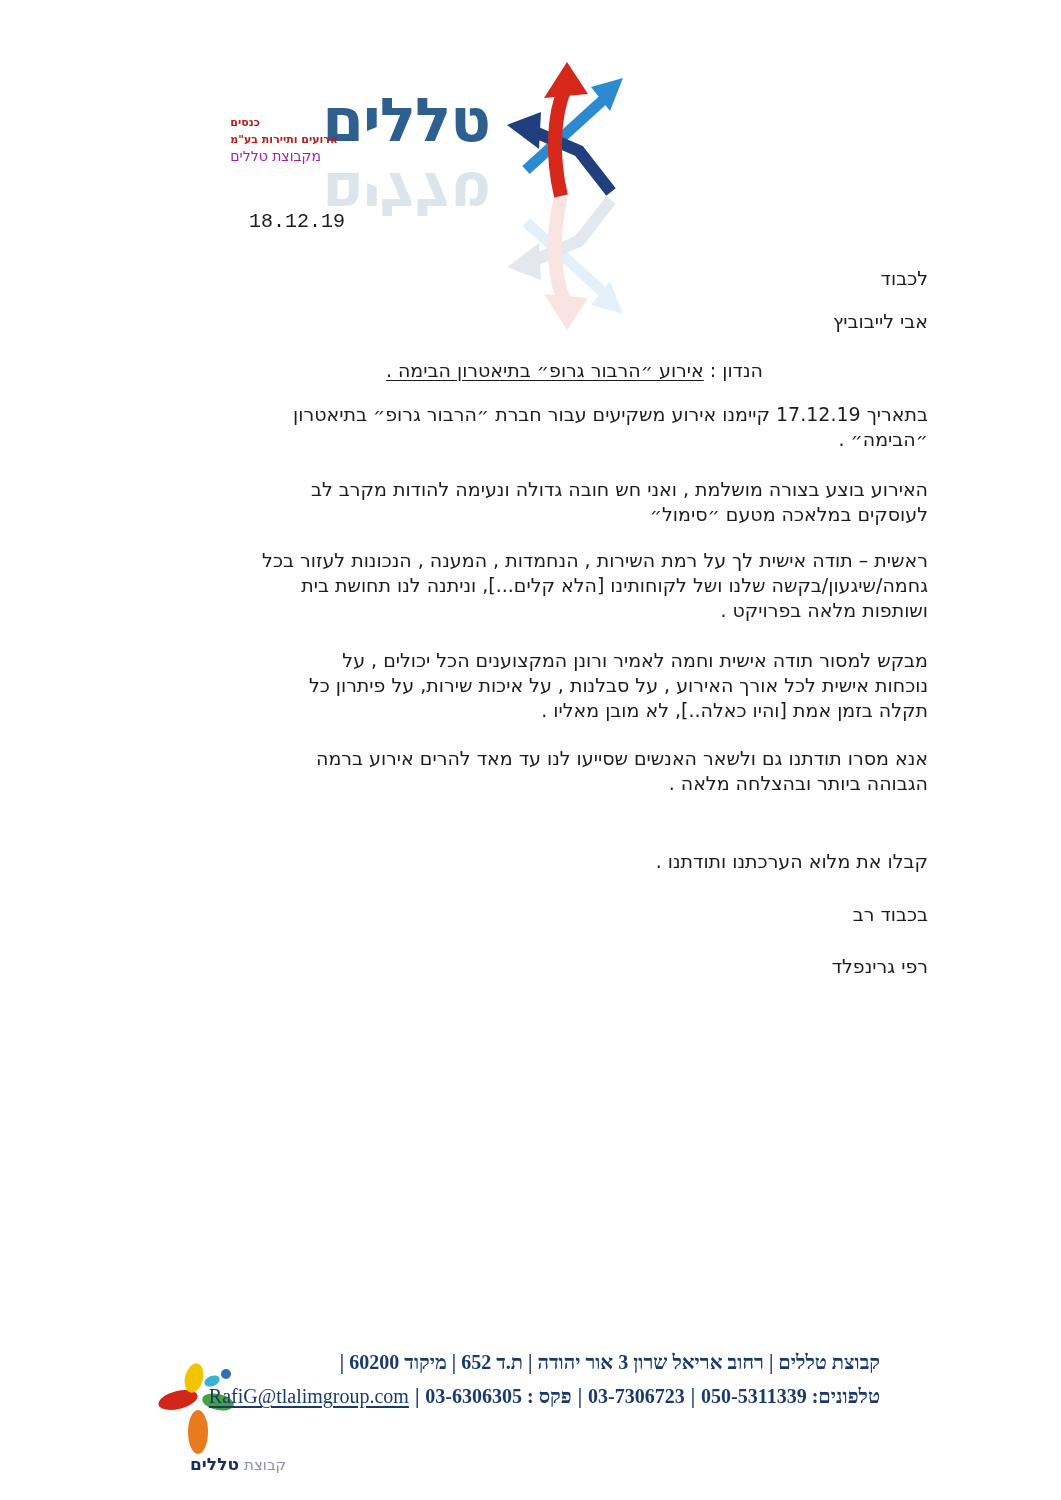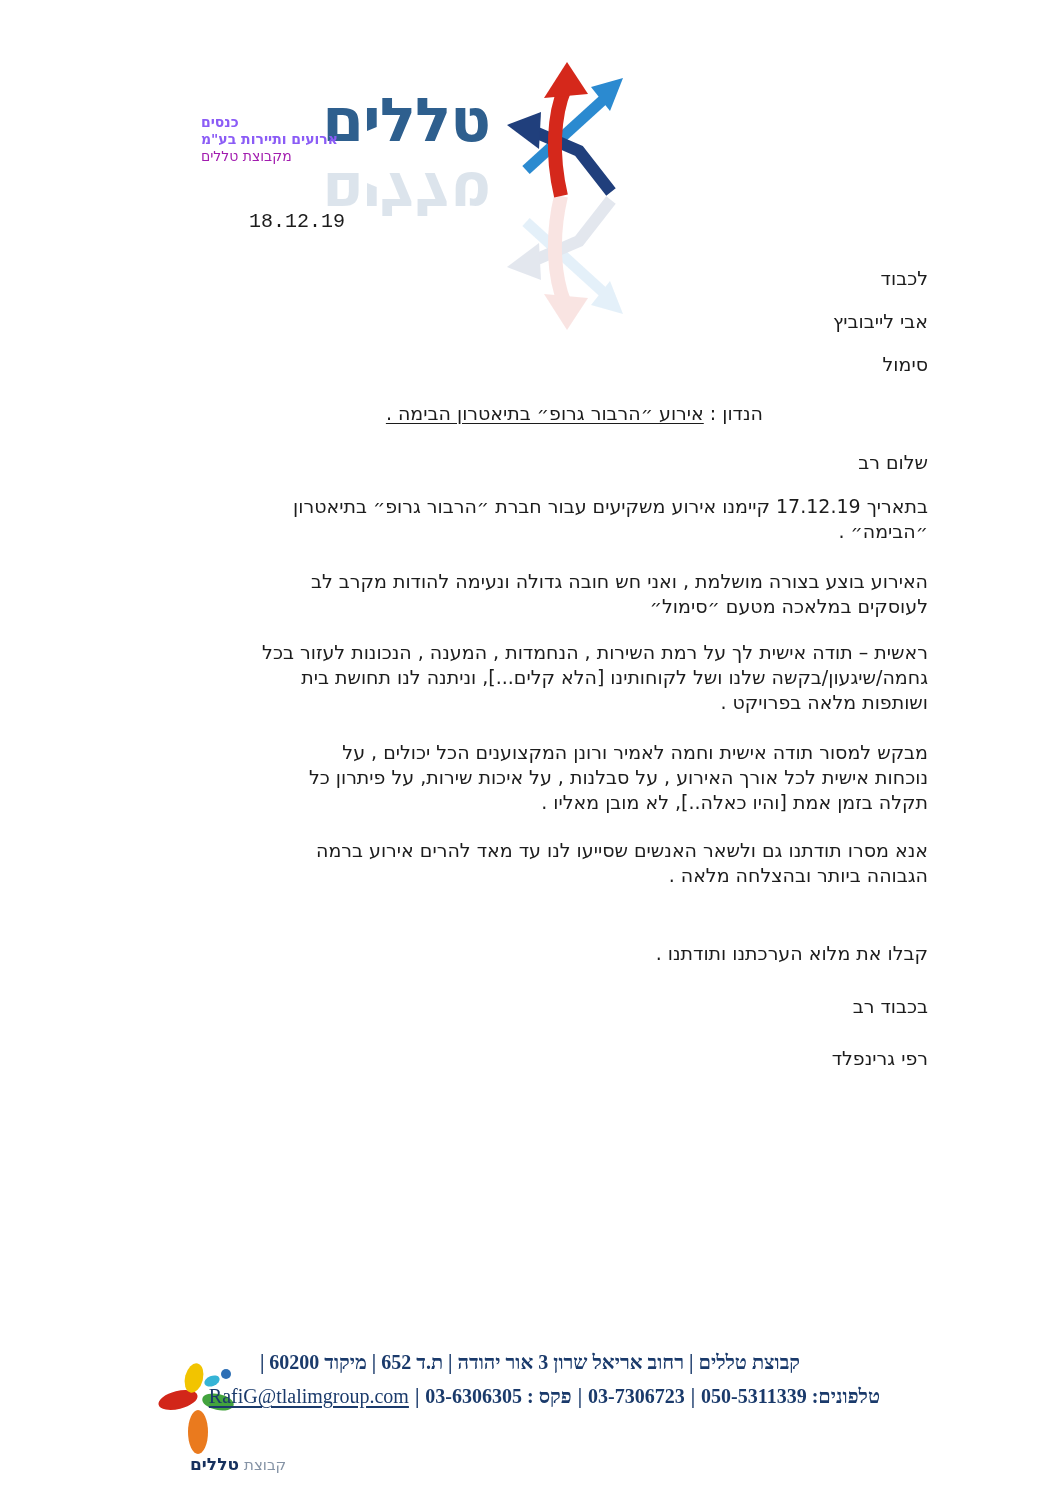--- a/index.html
+++ b/index.html
@@ -21,21 +21,21 @@
     font-size:60px;line-height:60px;font-weight:bold;
     color:#2e5f8e;letter-spacing:-1px;direction:rtl;
   }
   .logo-brand-reflect{
     position:absolute;top:112px;right:148px;
     font-size:60px;line-height:60px;font-weight:bold;
     color:#2e5f8e;letter-spacing:-1px;direction:rtl;
     transform:scaleY(-1);opacity:.16;filter:blur(.5px);
   }
   .logo-sub{position:absolute;top:62px;right:300px;direction:rtl;text-align:left;white-space:nowrap;}
-  .logo-sub .s1,.logo-sub .s2{display:block;font-size:14px;line-height:17px;font-weight:bold;color:#8b5cf6;}
+  .logo-sub .s1,.logo-sub .s2{display:block;font-size:11px;line-height:17px;font-weight:bold;color:#b91c1c;}
   .logo-sub .s3{display:block;font-size:14px;line-height:17px;font-weight:normal;color:#a21caf;}
   
   .date-line{
     position:absolute;top:210px;left:249px;
     font-family:Liberation Mono, monospace;font-size:20px;color:#1c1c1c;
   }
   
   .content{
     position:absolute;top:250px;left:160px;right:133px;
     direction:rtl;text-align:right;
@@ -51,21 +51,21 @@
   .para.p3{margin-top:21px;}
   .para.p4{margin-top:25px;}
   .para.p5{margin-top:23px;}
   .closing{margin-top:53px;}
   .regards{margin-top:28px;}
   .signer-name{margin-top:27px;}
   .signer-title{margin-top:0;}
   
   .footer-text{
     position:absolute;top:1345px;right:181px;left:180px;
-    direction:rtl;text-align:center;
+    direction:rtl;text-align:right;
     color:#1a3a6b;font-weight:bold;
     font-family:"Liberation Serif","DejaVu Sans",serif;
     font-size:20px;line-height:34px;
   }
   .footer-line2{display:flex;flex-direction:row-reverse;justify-content:flex-start;
     align-items:baseline;gap:6px;direction:ltr;}
   .footer-line2 span{white-space:nowrap;}
   .email-link{
     color:#1a3a6b;font-weight:normal;text-decoration:underline;
     text-underline-offset:3px;cursor:pointer;
@@ -106,28 +106,26 @@
     </div>
   </div>
 
   <div class="date-line">18.12.19</div>
 
   <div class="content">
 
     <div class="recipient">
       <div>לכבוד</div>
       <div>אבי לייבוביץ</div>
-      <div>סימול</div>
     </div>
 
     <div class="subject">
       <span>הנדון : </span><span class="subject-text">אירוע ״הרבור גרופ״ בתיאטרון הבימה .</span>
     </div>
 
-    <div class="greeting">שלום רב</div>
 
     <div class="para p1">בתאריך 17.12.19 קיימנו אירוע משקיעים עבור חברת ״הרבור גרופ״ בתיאטרון
 ״הבימה״ .</div>
     <div class="para p2">האירוע בוצע בצורה מושלמת , ואני חש חובה גדולה ונעימה להודות מקרב לב
 לעוסקים במלאכה מטעם ״סימול״</div>
     <div class="para p3">ראשית – תודה אישית לך על רמת השירות , הנחמדות , המענה , הנכונות לעזור בכל
 גחמה/שיגעון/בקשה שלנו ושל לקוחותינו [הלא קלים...], וניתנה לנו תחושת בית
 ושותפות מלאה בפרויקט .</div>
     <div class="para p4">מבקש למסור תודה אישית וחמה לאמיר ורונן המקצוענים הכל יכולים , על
 נוכחות אישית לכל אורך האירוע , על סבלנות , על איכות שירות, על פיתרון כל

